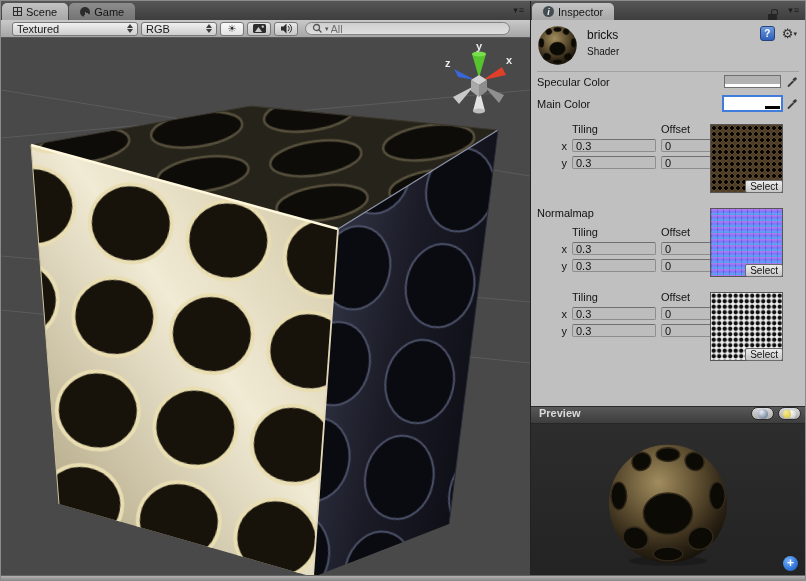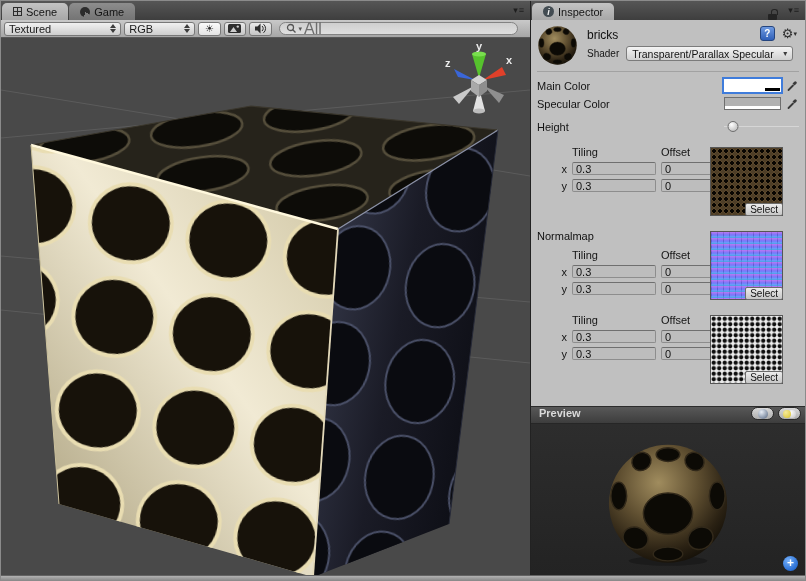--- a/index.html
+++ b/index.html
@@ -20,37 +20,37 @@
     letter-spacing:1px;cursor:default;line-height:10px;}
 
   
   .scene-panel{width:530px;display:flex;flex-direction:column;border-right:1px solid #222;}
   .grid-icon{width:9px;height:9px;
     background-image:repeating-linear-gradient(0deg,#2c2c2c 0 1.5px,transparent 1.5px 4px),
       repeating-linear-gradient(90deg,#2c2c2c 0 1.5px,transparent 1.5px 4px);}
   .game-icon{width:10px;height:10px;border-radius:50%;
     background:conic-gradient(from 120deg,transparent 0 70deg,#2c2c2c 70deg 360deg);}
   .scene-toolbar{height:18px;background:linear-gradient(#c9c9c9,#a6a6a6);
-    border-bottom:1px solid #585858;display:flex;align-items:center;padding:0 3px;gap:3px;flex-shrink:0;}
+    border-bottom:1px solid #585858;display:flex;align-items:center;padding:0 11px;gap:3px;flex-shrink:0;}
   .dd{height:14px;border-radius:3px;background:linear-gradient(#f0f0f0,#cecece);
     border:1px solid #787878;font-size:11px;color:#1a1a1a;display:flex;align-items:center;
     padding:0 4px;position:relative;}
   .dd-label{flex:1;}
   .updown{display:flex;flex-direction:column;gap:1px;margin-left:4px;}
   .updown i{display:block;width:0;height:0;border-left:3px solid transparent;border-right:3px solid transparent;}
   .updown .up{border-bottom:4px solid #3c3c3c;}
   .updown .dn{border-top:4px solid #3c3c3c;}
   .tool-btn{width:24px;height:14px;border-radius:3px;border:1px solid #787878;
     background:linear-gradient(#e9e9e9,#c6c6c6);display:flex;align-items:center;justify-content:center;
     font-size:10px;color:#2c2c2c;}
   .tool-btn.lit{background:linear-gradient(#fbfbfb,#e2e2e2);}
   .searchbox{flex:1;height:13px;border-radius:7px;border:1px solid #838383;
     background:linear-gradient(#cfcfcf,#dfdfdf);display:flex;align-items:center;
     padding:0 6px;gap:2px;margin:0 9px 0 4px;}
-  .searchbox input{flex:1;border:none;background:transparent;outline:none;font-size:16px;
+  .searchbox input{flex:1;border:none;background:transparent;outline:none;font-size:11px;
     color:#333;font-family:"Liberation Sans",sans-serif;padding:0;}
   .searchbox input::placeholder{color:#6e6e6e;opacity:1;}
   .viewport{flex:1;position:relative;background:#494949;overflow:hidden;min-height:0;}
   .viewport svg.scene3d{position:absolute;left:0;top:0;}
   .gizmo{position:absolute;right:14px;top:2px;}
   .gizmo text{font-size:11px;font-weight:bold;fill:#ececec;font-family:"Liberation Sans",sans-serif;}
 
   
   .inspector{flex:1;display:flex;flex-direction:column;background:#c0c0c0;min-width:0;}
   .info-icon{width:11px;height:11px;border-radius:50%;background:#434c52;color:#f0f0f0;
@@ -304,62 +304,51 @@
               <ellipse cx="114" cy="56" rx="8" ry="14"></ellipse>
               <ellipse cx="31" cy="99" rx="13" ry="11" transform="rotate(25 31 99)"></ellipse>
               <ellipse cx="97" cy="99" rx="13" ry="11" transform="rotate(-25 97 99)"></ellipse>
               <ellipse cx="64" cy="115" rx="15" ry="7"></ellipse>
             </g>
           </svg>
           <div class="mat-info">
             <div class="mat-name">bricks</div>
             <div class="shader-row">
               <span class="lbl">Shader</span>
-              <div class="shader-dd">
-                <span class="txt">Transparent/Parallax Specular</span>
-                <span class="arr">▾</span>
-              </div>
             </div>
           </div>
           <div class="hdr-icons">
             <div class="help-icon">?</div>
             <div class="gear-icon"><span>⚙</span><small>▾</small></div>
           </div>
         </div>
 
-        <div class="prop-row" style="margin-top:5px;">
-          <span class="prop-label">Main Color</span>
-          <div class="swatch focused" style="background: rgb(255, 255, 255);">
-            <div class="alpha-bar" style="--a: 72%;"></div>
+        <div class="prop-row">
+          <span class="prop-label">Specular Color</span>
+          <div class="swatch" style="background: rgb(178, 178, 178);">
+            <div class="alpha-bar"></div>
           </div>
           <span class="dropper">
             <svg width="13" height="13">
                 <path d="M2.5 11 L7 6.5" stroke="#3a3a3a" stroke-width="1.8" stroke-linecap="round"></path>
                 <path d="M6.5 4.5 l2 2 1.8-1.8 c.7-.7.7-1.3 0-2 c-.7-.7-1.3-.7-2 0 z" fill="#3a3a3a"></path>
               </svg>
           </span>
         </div>
-        <div class="prop-row">
-          <span class="prop-label">Specular Color</span>
-          <div class="swatch" style="background: rgb(178, 178, 178);">
-            <div class="alpha-bar"></div>
+        <div class="prop-row" style="margin-top:5px;">
+          <span class="prop-label">Main Color</span>
+          <div class="swatch focused" style="background: rgb(255, 255, 255);">
+            <div class="alpha-bar" style="--a: 72%;"></div>
           </div>
           <span class="dropper">
             <svg width="13" height="13">
                 <path d="M2.5 11 L7 6.5" stroke="#3a3a3a" stroke-width="1.8" stroke-linecap="round"></path>
                 <path d="M6.5 4.5 l2 2 1.8-1.8 c.7-.7.7-1.3 0-2 c-.7-.7-1.3-.7-2 0 z" fill="#3a3a3a"></path>
               </svg>
           </span>
-        </div>
-        <div class="prop-row" style="margin-top:6px;">
-          <span class="prop-label">Height</span>
-          <div class="slider">
-            <div class="slider-track"></div>
-            <div class="slider-handle" style="left: 12%;"></div>
-          </div>
         </div>
 
         <div class="tex-section">
           <div class="tex-grid">
             <span></span>
             <span class="colhdr">Tiling</span>
             <span class="colhdr">Offset</span>
             <span class="axis">x</span>
             <input value="0.3" style="">
             <input value="0" style="">

